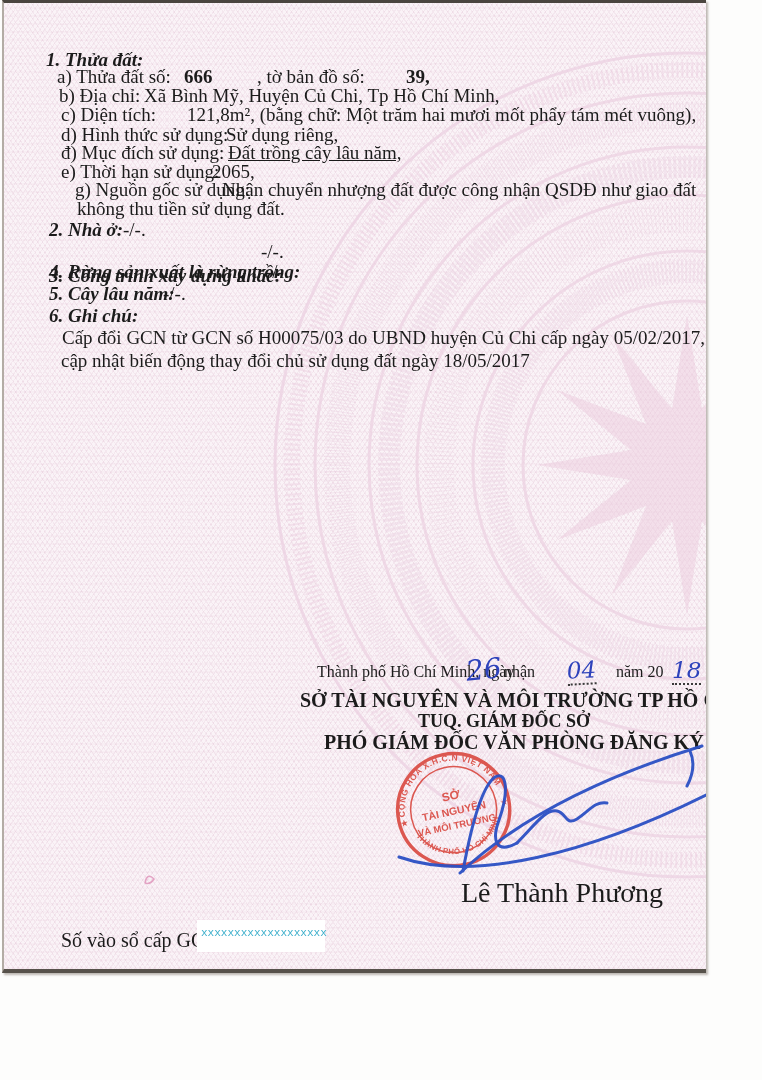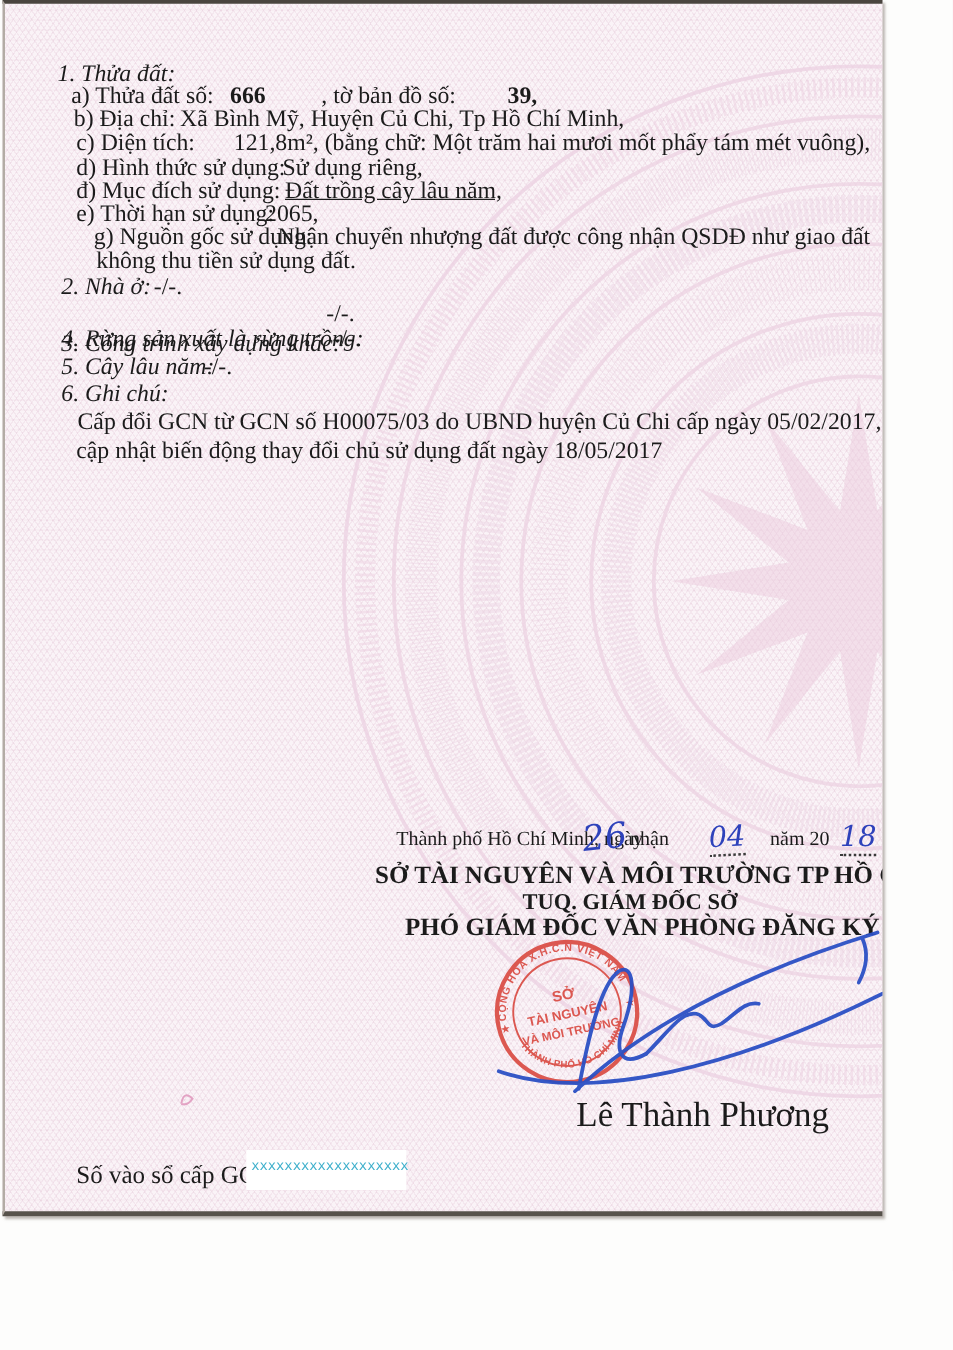--- a/index.html
+++ b/index.html
@@ -26,21 +26,21 @@
       repeating-linear-gradient(-55deg, rgba(204,150,180,0.13) 0 1px, transparent 1px 4px),
       repeating-linear-gradient(0deg, rgba(214,164,190,0.07) 0 2px, transparent 2px 8px);
     border-top:3px solid #4a453f;
     border-bottom:4px solid #57524b;
     border-left:2px solid #b3aca5;
     box-shadow:2px 2px 2px rgba(125,115,108,.5);
     overflow:hidden;
   }
   .line{position:absolute;white-space:nowrap;font-size:19px;line-height:1.15;}
   .b{font-weight:bold;}
-  .bi{font-weight:normal;font-style:italic;}
+  .bi{font-weight:bold;font-style:italic;}
   .frag{position:absolute;top:0;white-space:nowrap;}
   .emblem,.sig-svg,.stamp-svg{position:absolute;pointer-events:none;}
   .hand{
     font-family:"DejaVu Serif",serif;font-style:italic;
     color:var(--hand-blue);
   }
   .dotted{border-bottom:2px dotted #3a3a3a;}
   .datebits{font-size:16px;}
   .footer-box{
     position:absolute;left:193px;top:917px;width:128px;height:32px;

